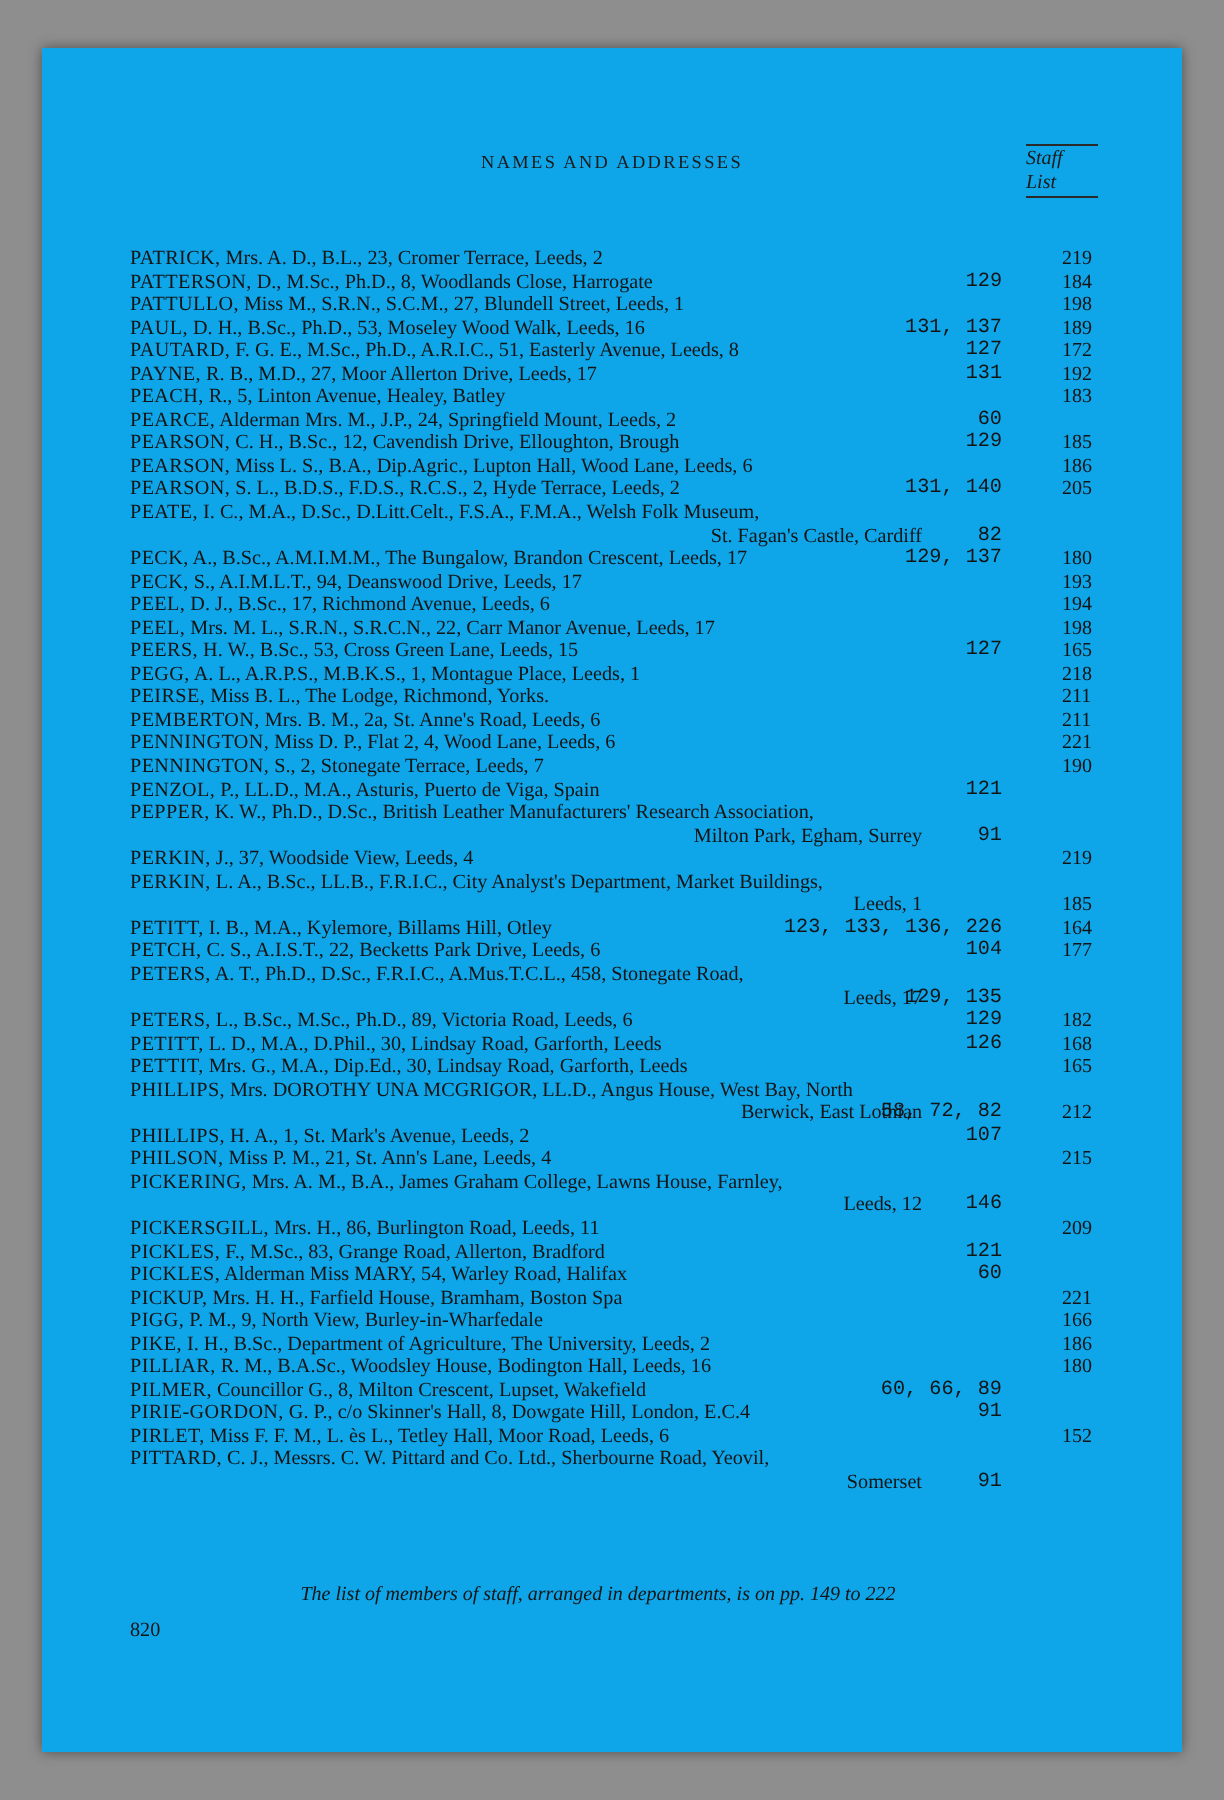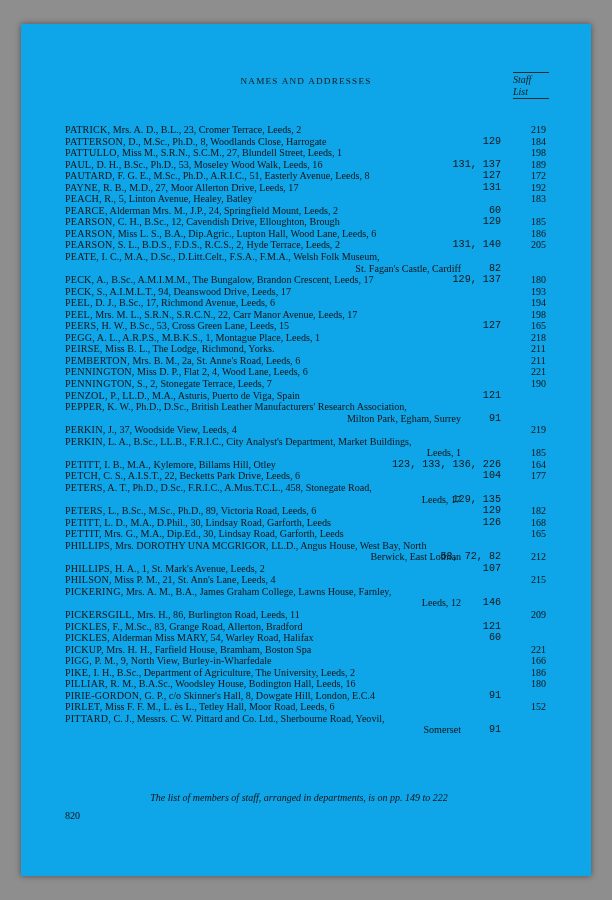--- a/index.html
+++ b/index.html
@@ -345,20 +345,25 @@
           <span class="txt"><span class="sc">PIKE,</span><span> I. H., B.Sc., Department of Agriculture, The University, Leeds, 2</span></span>
           <span class="pagerefs"></span>
           <span class="staff">186</span>
         </div>
         <div class="entry">
           <span class="txt"><span class="sc">PILLIAR,</span><span> R. M., B.A.Sc., Woodsley House, Bodington Hall, Leeds, 16</span></span>
           <span class="pagerefs"></span>
           <span class="staff">180</span>
         </div>
         <div class="entry">
+          <span class="txt"><span class="sc">PILMER,</span><span> Councillor G., 8, Milton Crescent, Lupset, Wakefield</span></span>
+          <span class="pagerefs">60, 66, 89</span>
+          <span class="staff"></span>
+        </div>
+        <div class="entry">
           <span class="txt"><span class="sc">PIRIE-GORDON,</span><span> G. P., c/o Skinner's Hall, 8, Dowgate Hill, London, E.C.4</span></span>
           <span class="pagerefs">91</span>
           <span class="staff"></span>
         </div>
         <div class="entry">
           <span class="txt"><span class="sc">PIRLET,</span><span> Miss F. F. M., L. ès L., Tetley Hall, Moor Road, Leeds, 6</span></span>
           <span class="pagerefs"></span>
           <span class="staff">152</span>
         </div>
         <div class="entry">

